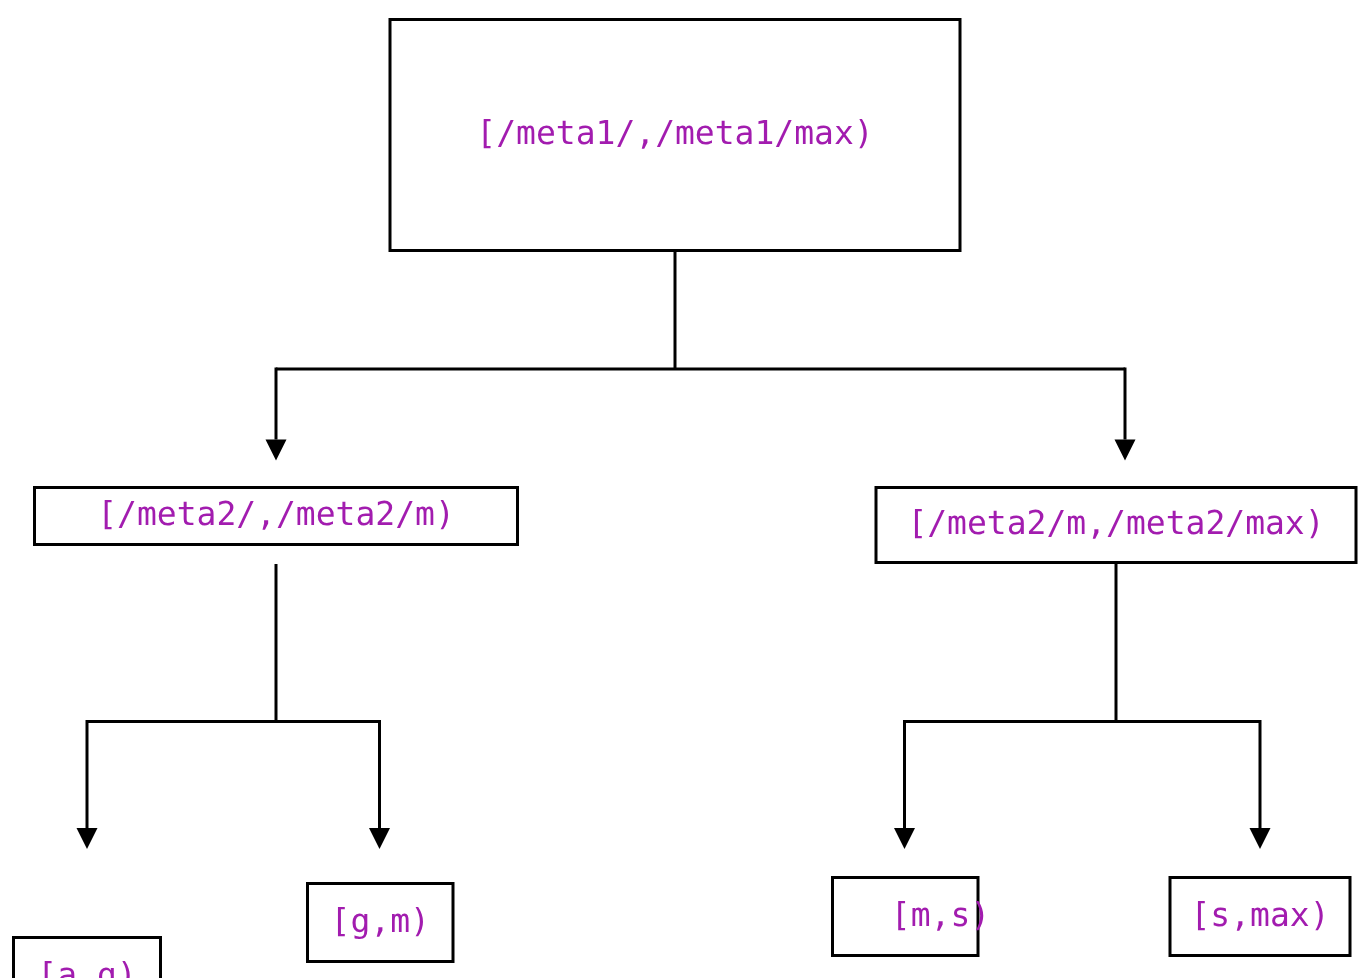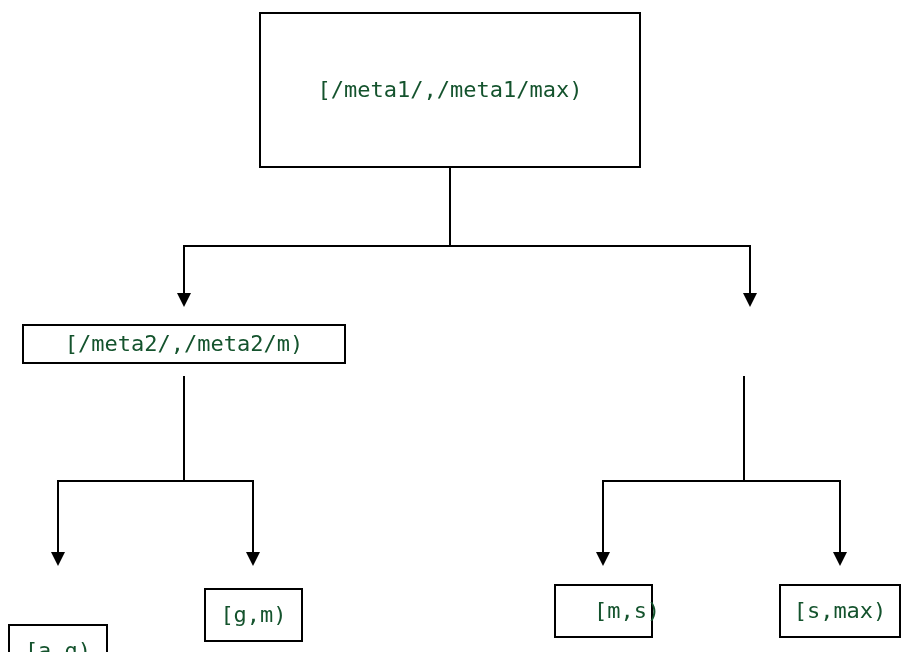--- a/index.html
+++ b/index.html
@@ -6,21 +6,21 @@
     margin: 0;
     padding: 0;
     background: #ffffff;
   }
   .stage {
     position: relative;
     width: 912px;
     height: 652px;
     background: #ffffff;
     font-family: "DejaVu Sans Mono", "Liberation Mono", monospace;
-    color: #14532d;
+    color: #a21caf;
     overflow: hidden;
   }
   .edges-svg {
     position: absolute;
     left: 0;
     top: 0;
     width: 912px;
     height: 652px;
   }
   .edges-svg path {
@@ -88,20 +88,23 @@
   </svg>
 
   <div class="node node-root">
     <span>[/meta1/,/meta1/max)</span>
   </div>
 
   <div class="node node-l2-left">
     <span>[/meta2/,/meta2/m)</span>
   </div>
 
+  <div class="node node-l2-right">
+    <span>[/meta2/m,/meta2/max)</span>
+  </div>
 
   <div class="node node-leaf-ag">
     <span>[a,g)</span>
   </div>
 
   <div class="node node-leaf-gm">
     <span>[g,m)</span>
   </div>
 
   <div class="node node-leaf-ms">

